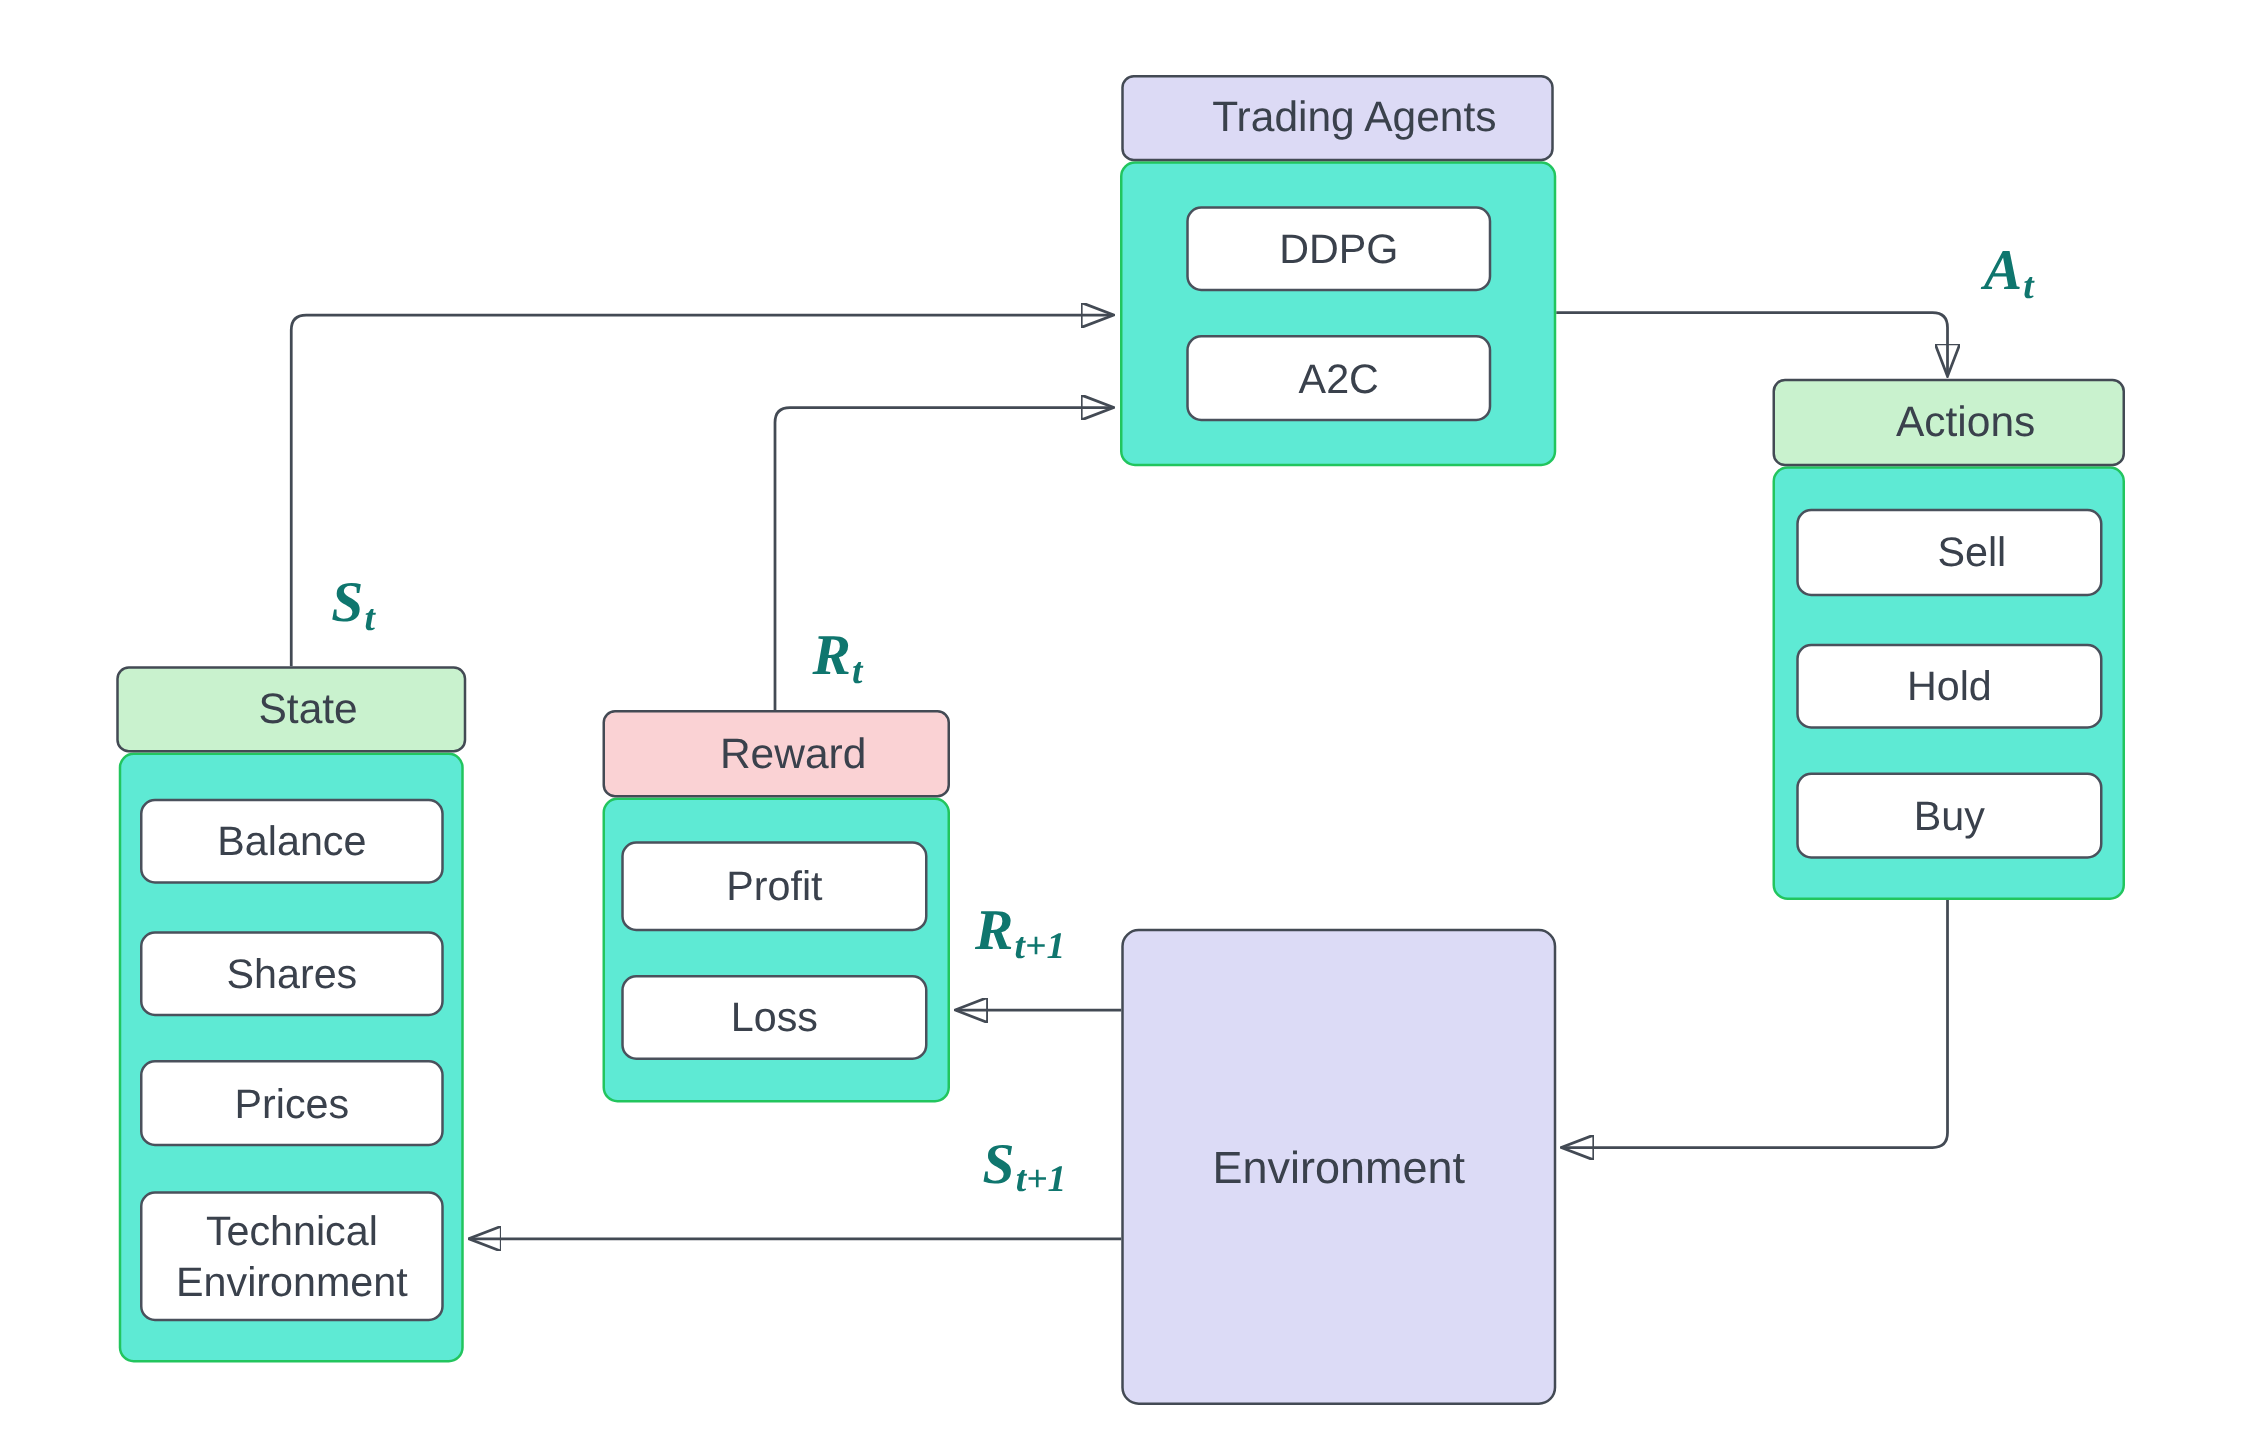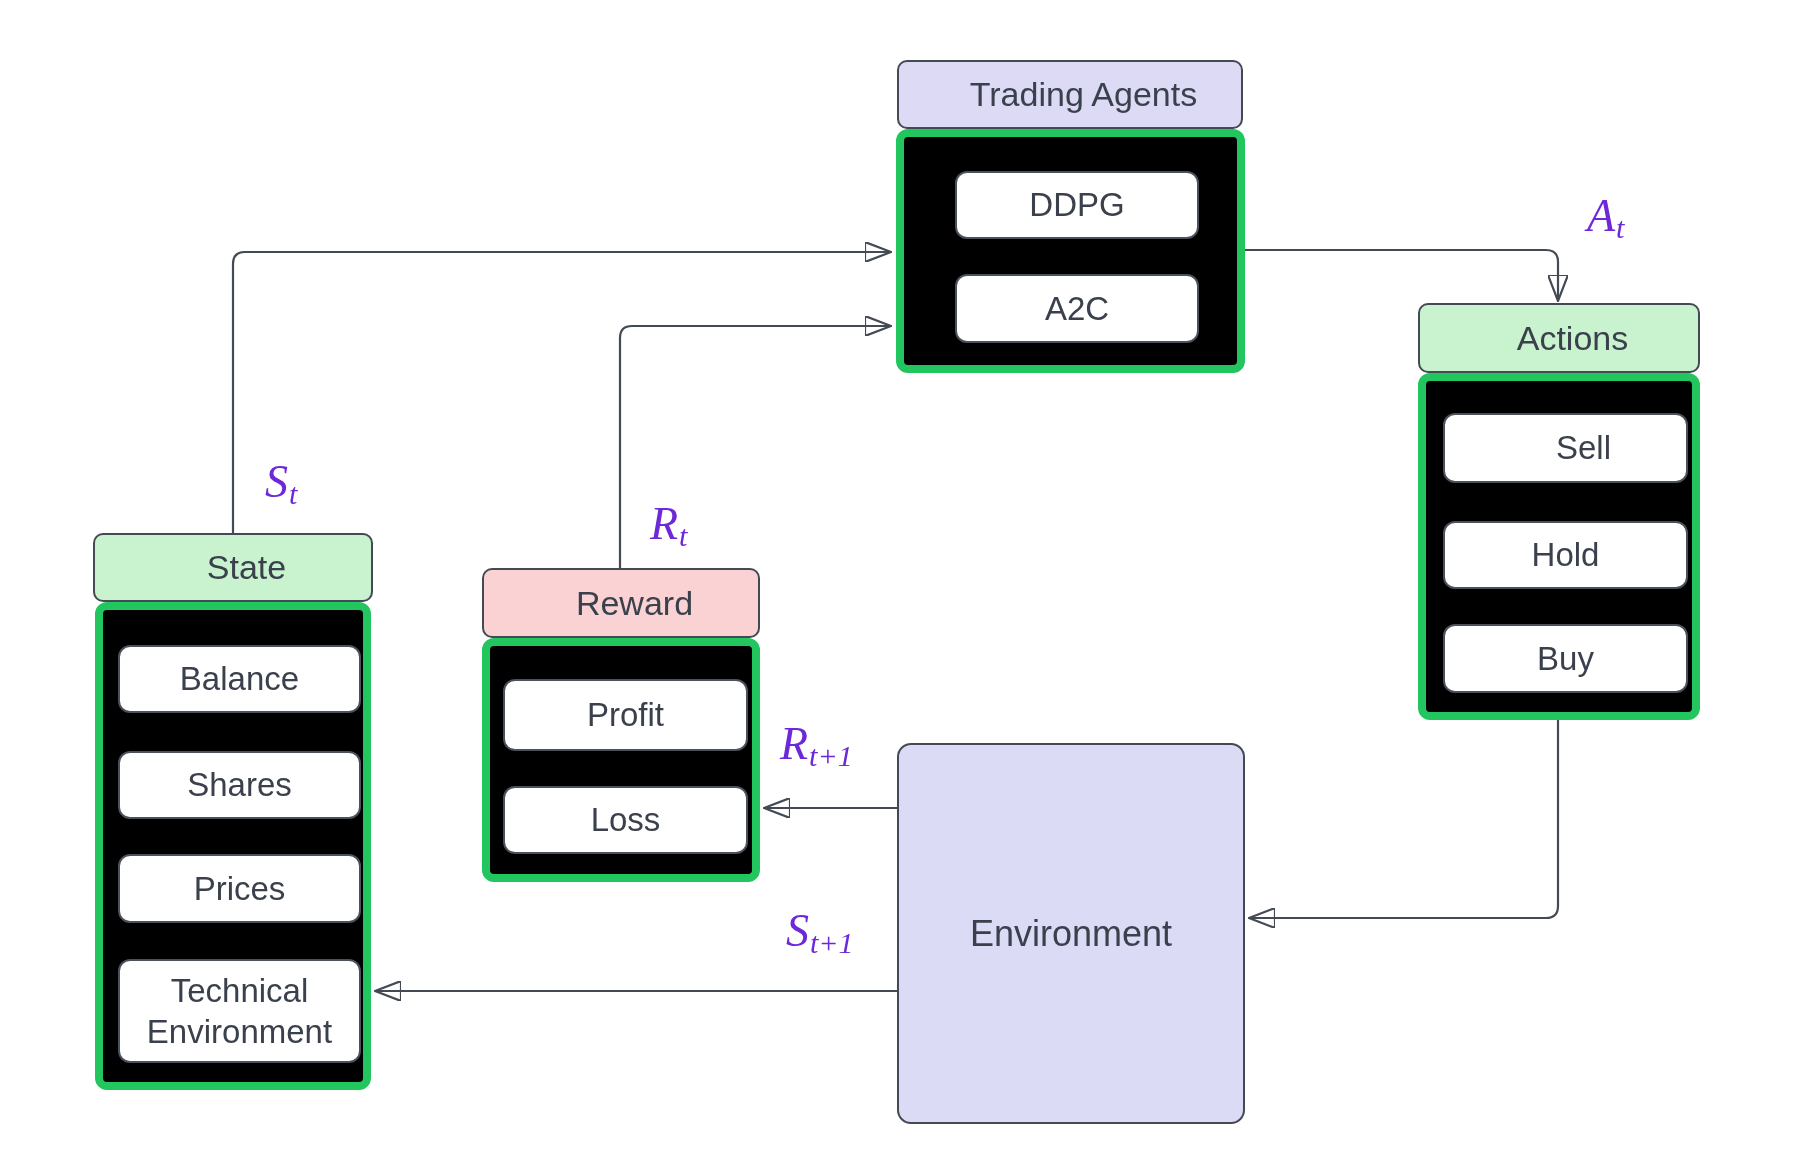--- a/index.html
+++ b/index.html
@@ -30,23 +30,23 @@
     display: flex;
     align-items: center;
     justify-content: center;
     font-size: 34px;
     z-index: 3;
     padding-left: 27px;
   }
   .nodebody {
     position: absolute;
     box-sizing: border-box;
-    border: 8px solid #22c55e;
+    border: 2px solid #22c55e;
     border-radius: 12px;
-    background: #000000;
+    background: #5eead4;
     z-index: 2;
   }
   .item {
     position: absolute;
     box-sizing: border-box;
     border: 2px solid #4a515c;
     border-radius: 12px;
     background: #ffffff;
     display: flex;
     align-items: center;
@@ -68,24 +68,24 @@
     display: flex;
     align-items: center;
     justify-content: center;
     font-size: 36px;
     z-index: 2;
   }
   .elabel {
     position: absolute;
     font-family: "Liberation Serif", serif;
     font-style: italic;
-    font-weight: 400;
+    font-weight: 700;
     font-size: 46px;
     line-height: 1;
-    color: #6d28d9;
+    color: #0f766e;
     z-index: 4;
     white-space: nowrap;
   }
   .elabel .s {
     font-size: 30px;
     position: relative;
     top: 0.22em;
     margin-left: 1px;
   }
 </style>

